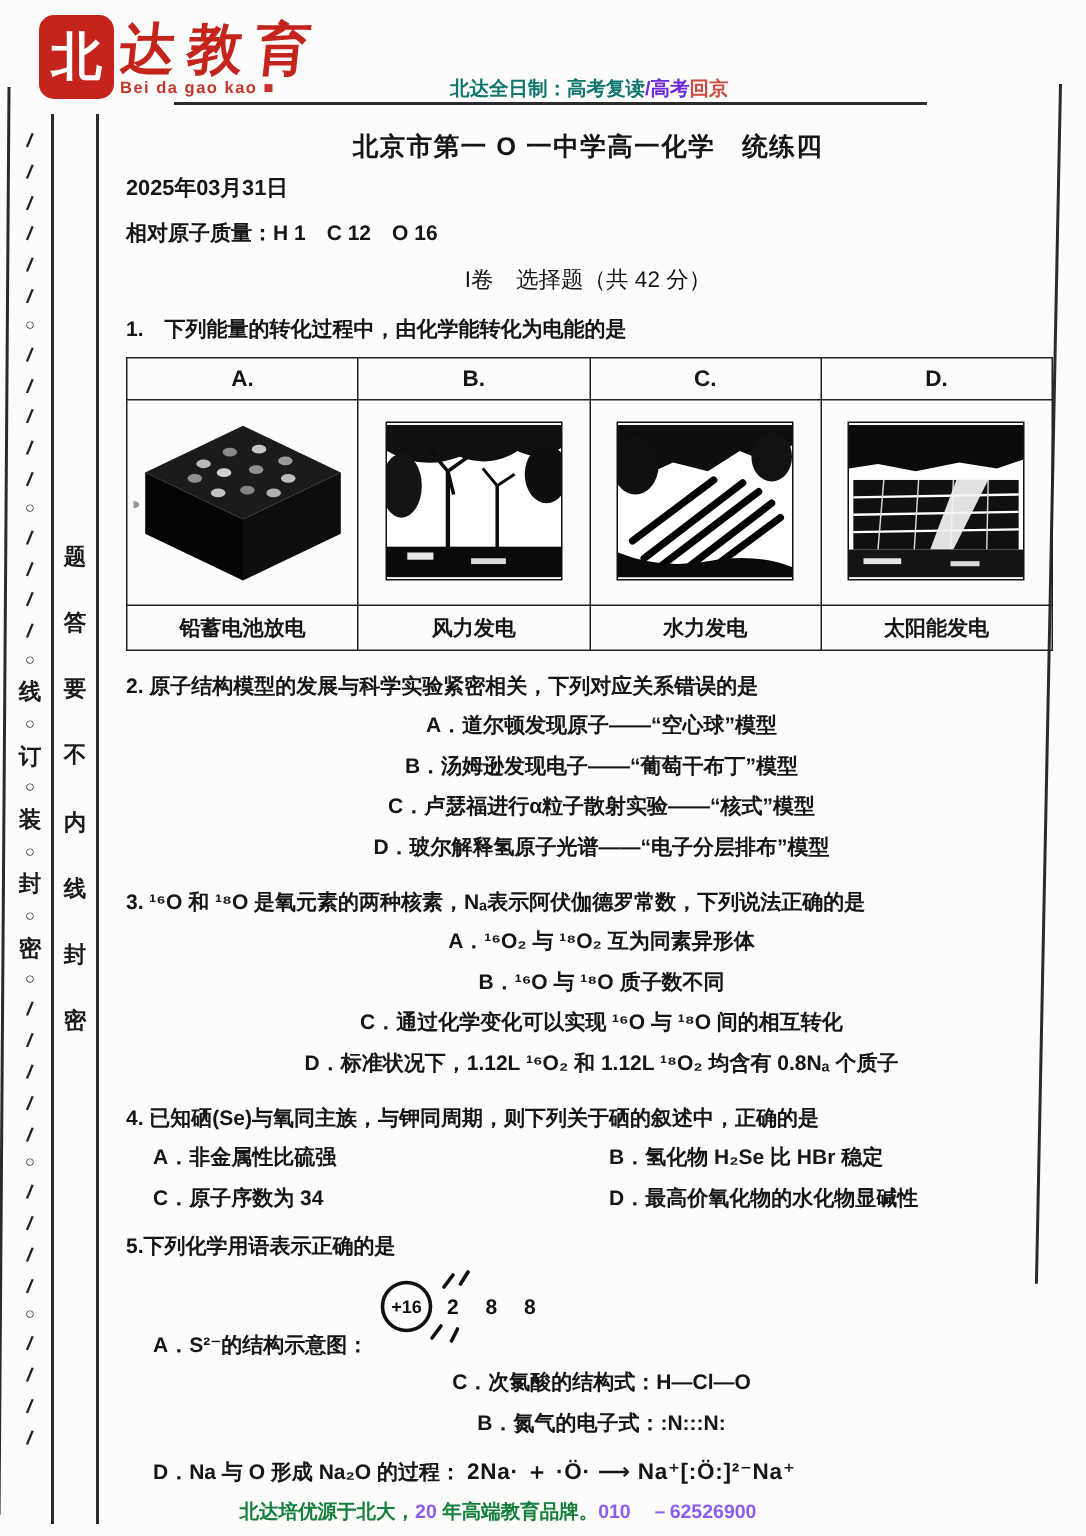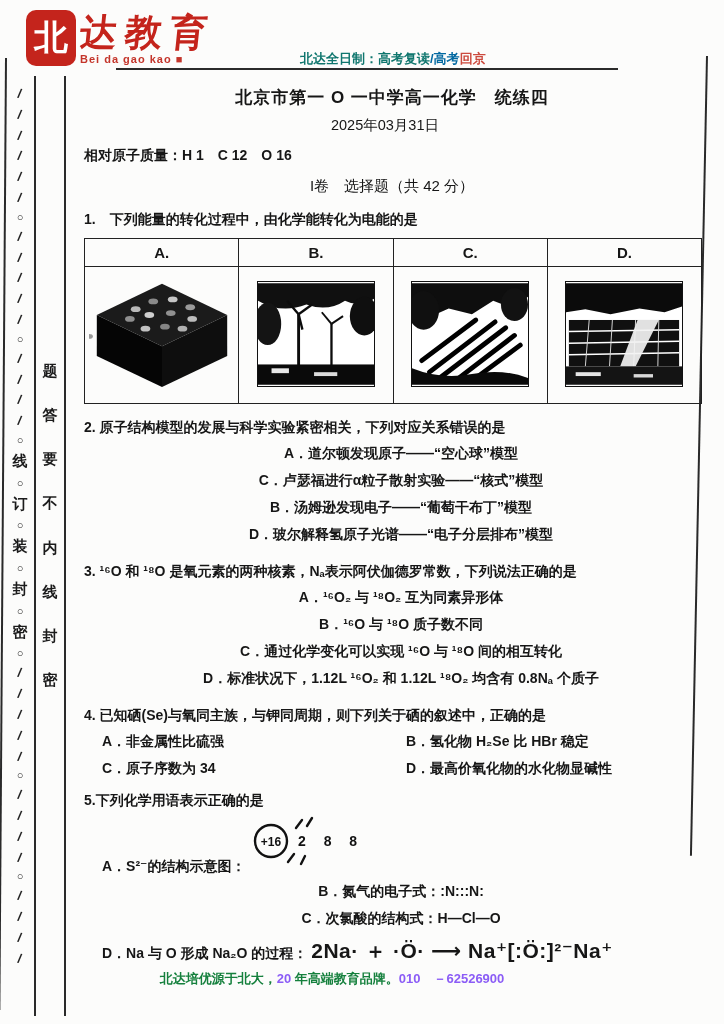--- a/index.html
+++ b/index.html
@@ -30,27 +30,27 @@
   }
   .seal-char{color:#fff;font-size:34px;font-weight:900;font-family:"Liberation Serif","DejaVu Serif",serif;}
   .logo-script{
     position:absolute;left:80px;top:8px;color:#c4241c;font-size:37px;font-weight:900;
     font-family:"Liberation Serif","DejaVu Serif",serif;transform:skewX(-6deg);
     letter-spacing:8px;white-space:nowrap;
   }
   .logo-sub{position:absolute;left:80px;top:53px;color:#c4352b;font-size:11px;font-weight:700;letter-spacing:1px;}
   .tagline{position:absolute;left:300px;top:50px;font-size:13px;white-space:nowrap;}
   .tagline .t1{color:#0f766e;font-weight:600;}
-  .tagline .t2{color:#0369a1;font-weight:900;}
+  .tagline .t2{color:#6d28d9;font-weight:900;}
   .tagline .t3{color:#cc4a3e;font-weight:600;}
   .header-rule{position:absolute;left:116px;top:68px;width:502px;height:2px;background:#2b2b2b;}
   
   .content{position:absolute;left:84px;top:86px;width:616px;font-size:14px;font-weight:700;}
   .doc-title{text-align:center;font-size:17px;font-weight:900;letter-spacing:1px;}
-  .doc-date{text-align:center;padding-right:14px;margin-top:7px;font-size:14.5px;font-weight:400;}
+  .doc-date{text-align:left;padding-right:14px;margin-top:7px;font-size:14.5px;font-weight:700;}
   .atomic{margin-top:12px;font-size:14px;}
   .section-head{text-align:center;margin-top:12px;font-size:15px;font-weight:400;}
   .stem{margin-top:10px;line-height:26px;}
   .opt{padding-left:18px;line-height:27px;text-align:center;}
   
   table.qtable{border-collapse:collapse;margin-top:6px;width:618px;table-layout:fixed;}
   table.qtable td{border:1.6px solid #222;text-align:center;vertical-align:middle;padding:0;}
   .qtable .hrow td{height:27px;font-size:15px;font-weight:800;}
   .qtable .irow td{height:136px;}
   .qtable .crow td{height:29px;font-size:14px;font-weight:800;}
@@ -59,21 +59,21 @@
   
   .q4row{display:flex;line-height:27px;}
   .q4row .l{width:300px;padding-left:18px;}
   .q4row .r{padding-left:4px;}
   
   .q5stem{margin-top:6px;line-height:24px;}
   .q5a-block{position:relative;height:66px;}
   .atom-svg{position:absolute;left:166px;top:2px;}
   .q5a-text{position:absolute;left:18px;bottom:2px;}
   .q5d{padding-left:18px;line-height:30px;margin-top:4px;white-space:nowrap;}
-  .q5d .eq{font-size:21px;font-weight:800;letter-spacing:.5px;}
+  .q5d .eq{font-size:15px;font-weight:800;letter-spacing:.5px;}
   
   .promo{margin-top:2px;text-align:center;font-size:13px;padding-right:120px;white-space:nowrap;}
   .promo .p-reg{color:#15803d;font-weight:600;}
   .promo .p-bold{color:#8b5cf6;font-weight:900;}
 </style>
 </head>
 <body>
 
 <div class="page">
 
@@ -244,27 +244,33 @@
                 <line x1="96" y1="38" x2="95" y2="86"></line>
               </g>
               <polygon points="74,38 96,38 72,86 56,86" fill="#f3f3f3" opacity="0.92"></polygon>
               <rect y="86" width="120" height="19" fill="#141414"></rect>
               <rect x="10" y="92" width="26" height="4" fill="#e5e5e5"></rect>
               <rect x="70" y="94" width="20" height="3.5" fill="#d8d8d8"></rect>
             </svg>
           </span>
         </td>
       </tr>
+      <tr class="crow">
+        <td>铅蓄电池放电</td>
+        <td>风力发电</td>
+        <td>水力发电</td>
+        <td>太阳能发电</td>
+      </tr>
     </tbody>
       </table>
 
     <div class="stem">2.  原子结构模型的发展与科学实验紧密相关，下列对应关系错误的是</div>
     <div class="opt">A．道尔顿发现原子——“空心球”模型</div>
+    <div class="opt">B．汤姆逊发现电子——“葡萄干布丁”模型</div>
     <div class="opt">C．卢瑟福进行α粒子散射实验——“核式”模型</div>
-    <div class="opt">B．汤姆逊发现电子——“葡萄干布丁”模型</div>
     <div class="opt">D．玻尔解释氢原子光谱——“电子分层排布”模型</div>
 
     <div class="stem">3.  ¹⁶O 和 ¹⁸O 是氧元素的两种核素，Nₐ表示阿伏伽德罗常数，下列说法正确的是</div>
     <div class="opt">A．¹⁶O₂ 与 ¹⁸O₂ 互为同素异形体</div>
     <div class="opt">B．¹⁶O 与 ¹⁸O 质子数不同</div>
     <div class="opt">C．通过化学变化可以实现 ¹⁶O 与 ¹⁸O 间的相互转化</div>
     <div class="opt">D．标准状况下，1.12L ¹⁶O₂ 和 1.12L ¹⁸O₂ 均含有 0.8Nₐ 个质子</div>
 
     <div class="stem">4.  已知硒(Se)与氧同主族，与钾同周期，则下列关于硒的叙述中，正确的是</div>
     <div class="q4row">
@@ -284,22 +290,22 @@
         <g stroke="#111" stroke-width="2.4" stroke-linecap="round">
           <line x1="46" y1="14" x2="52" y2="6"></line>
           <line x1="57" y1="12" x2="62" y2="4"></line>
           <line x1="44" y1="40" x2="38" y2="48"></line>
           <line x1="55" y1="42" x2="51" y2="50"></line>
         </g>
         <text x="48" y="32" font-size="14" font-weight="bold" fill="#111" letter-spacing="7">2 8 8</text>
       </svg>
       <div class="q5a-text">A．S²⁻的结构示意图：</div>
     </div>
+    <div class="opt">C．次氯酸的结构式：H—Cl—O</div>
     <div class="opt">B．氮气的电子式：:N:::N:</div>
-    <div class="opt">C．次氯酸的结构式：H—Cl—O</div>
     <div class="q5d">
       <span>D．Na 与 O 形成 Na₂O 的过程：</span>
       <span class="eq">2Na· ＋ ·Ö· ⟶ Na⁺[:Ö:]²⁻Na⁺</span>
     </div>
 
     <div class="promo">
       <span class="p-reg">北达培优源于北大，</span><span class="p-bold">20 </span><span class="p-reg">年高端教育品牌。</span><span class="p-bold">010　－62526900</span>
     </div>
 
   </div>

